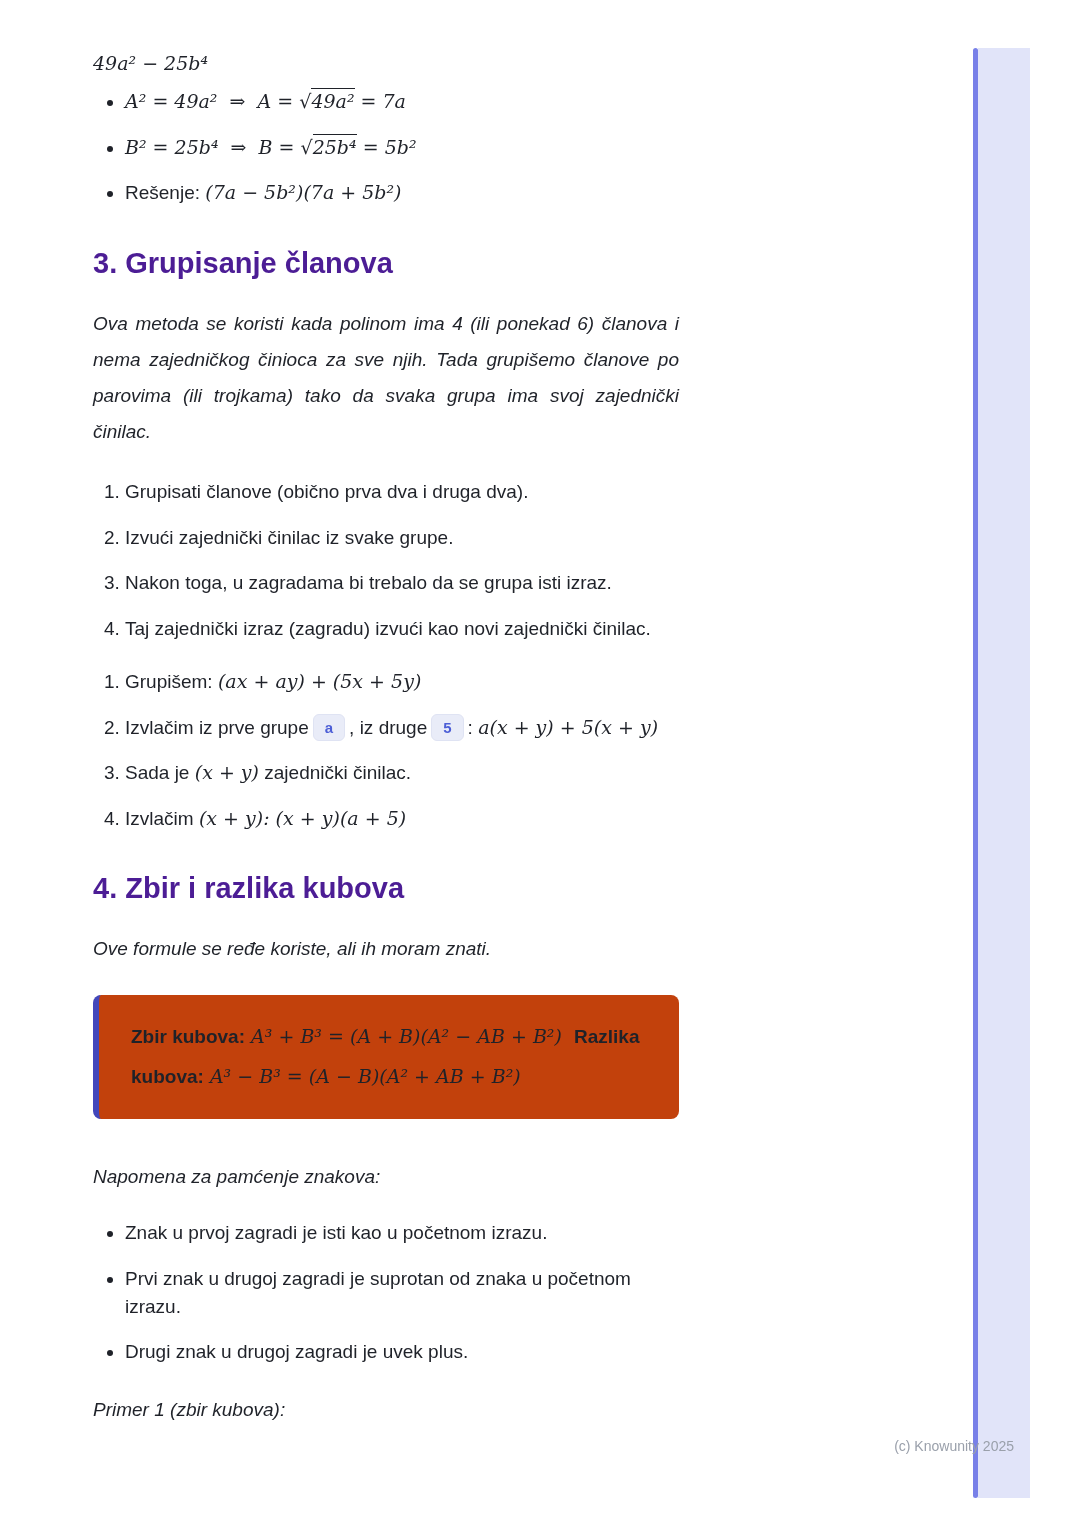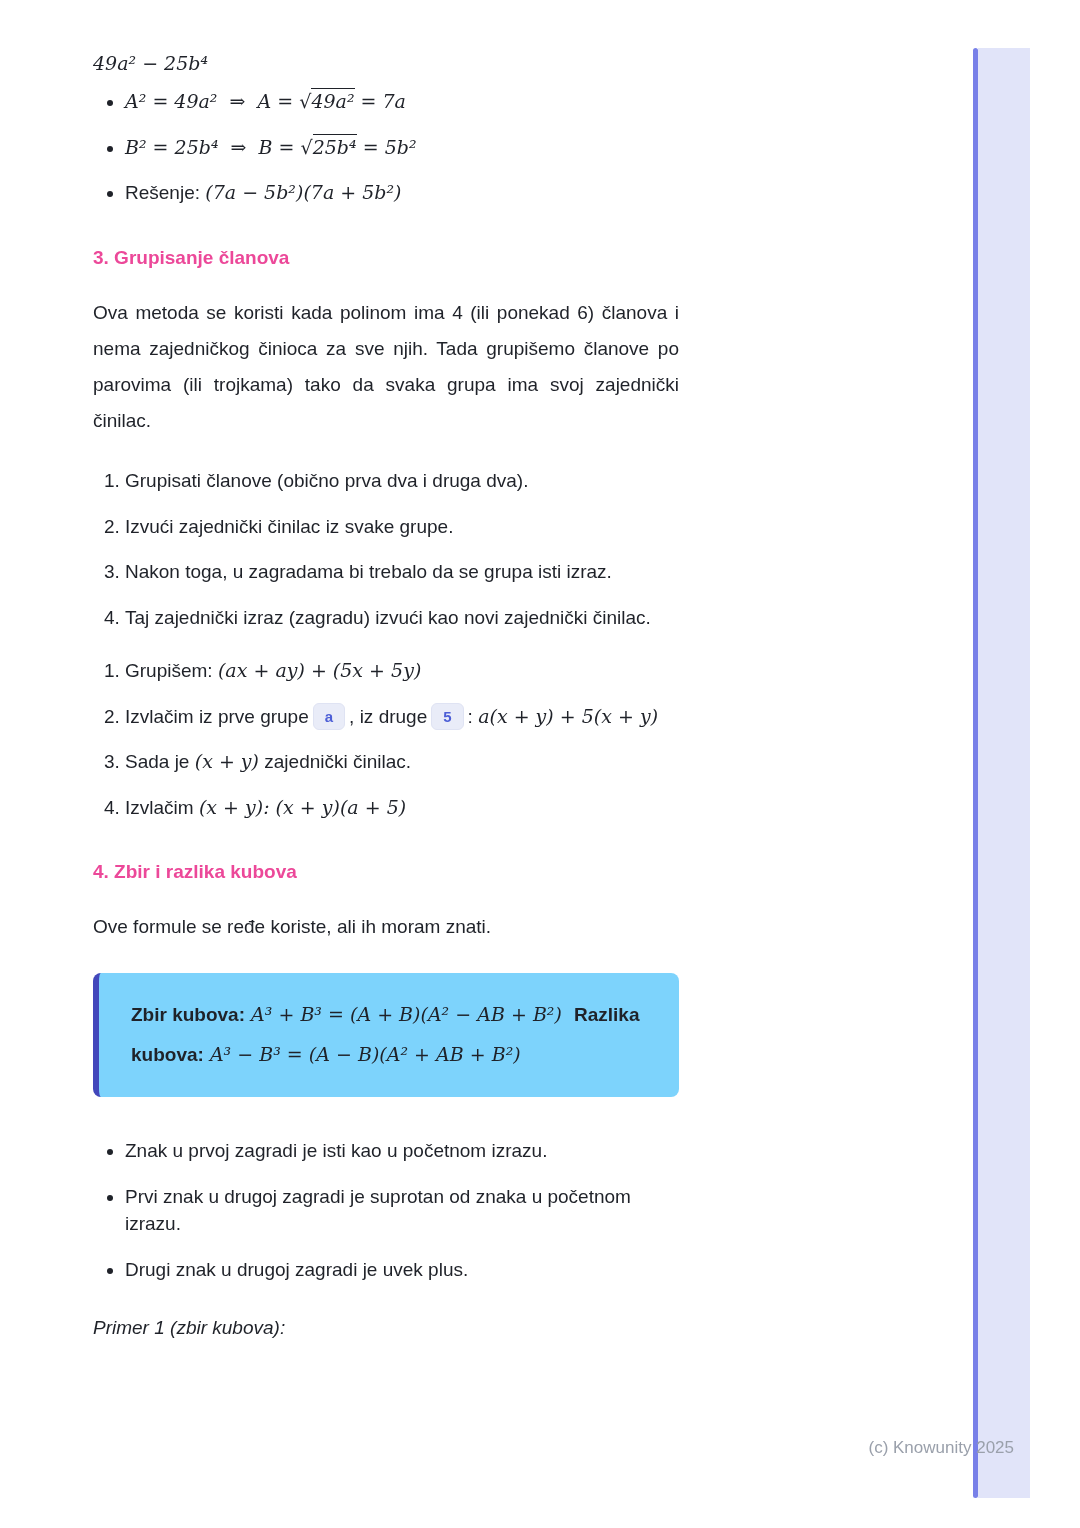--- a/index.html
+++ b/index.html
@@ -16,47 +16,47 @@
   }
   .math {
     font-family: "DejaVu Serif", serif;
     font-style: italic;
     white-space: pre-wrap;
   }
   .math-line { font-family: "DejaVu Serif", serif; font-style: italic; margin-bottom: 14px; }
   ul.bullets, ol.numbered { list-style-position: outside; padding-left: 32px; margin-bottom: 26px; }
   ul.bullets li, ol.numbered li { margin-bottom: 18px; line-height: 1.45; }
   h2 {
-    color: #ec4899;
-    font-size: 19px;
+    color: #4c1d95;
+    font-size: 29px;
     font-weight: 700;
     margin: 40px 0 26px;
   }
-  p { line-height: 1.9; margin-bottom: 28px; }
+  p { line-height: 1.9; margin-bottom: 28px; font-style: italic; }
   .justified { text-align: justify; }
   .bold-label { font-weight: 700; margin-bottom: 24px; }
   .italic-label { font-style: italic; margin-bottom: 24px; }
   .radicand { border-top: 1.5px solid #1f2229; padding-top: 1px; }
   .chip {
     display: inline-block;
     background: #e9ecf8;
     border: 1px solid #dfe3f3;
     border-radius: 6px;
     color: #4c5ed6;
     font-weight: 700;
     font-size: 15px;
     line-height: 1;
     padding: 5px 11px;
     margin: 0 4px;
     vertical-align: 1px;
     font-family: "Liberation Sans", sans-serif;
     font-style: normal;
   }
   .callout {
-    background: #7dd3fc;
+    background: #c2410c;
     border-left: 6px solid #4247bb;
     border-radius: 8px;
     padding: 22px 12px 22px 32px;
     line-height: 2.05;
     margin: 14px 0 40px;
   }
   .callout .bold { font-weight: 700; }
   .side-strip {
     position: absolute;
     top: 48px; right: 50px;
@@ -68,21 +68,21 @@
     background: #7880e8;
     border-radius: 3px;
   }
   .side-track {
     width: 52px; height: 100%;
     background: #e1e4f9;
   }
   .footer {
     position: absolute;
     top: 1438px; right: 66px;
-    font-size: 17px;
+    font-size: 14px;
     color: #9aa0ab;
     z-index: 2;
   }
 </style>
 </head>
 <body>
 
 <div class="content">
 
   <div class="math-line">49a² − 25b⁴</div>
@@ -129,20 +129,21 @@
   </ol>
 
   <h2>4. Zbir i razlika kubova</h2>
 
   <p>Ove formule se ređe koriste, ali ih moram znati.</p>
 
   <div class="callout">
     <span class="bold">Zbir kubova:</span><span class="math"> A³ + B³ = (A + B)(A² − AB + B²)  </span><span class="bold">Razlika kubova:</span><span class="math"> A³ − B³ = (A − B)(A² + AB + B²)</span>
   </div>
 
+  <p class="italic-label">Napomena za pamćenje znakova:</p>
 
   <ul class="bullets">
     <li>Znak u prvoj zagradi je isti kao u početnom izrazu.</li>
     <li>Prvi znak u drugoj zagradi je suprotan od znaka u početnom izrazu.</li>
     <li>Drugi znak u drugoj zagradi je uvek plus.</li>
   </ul>
 
   <p class="italic-label">Primer 1 (zbir kubova):</p>
 
 </div>

